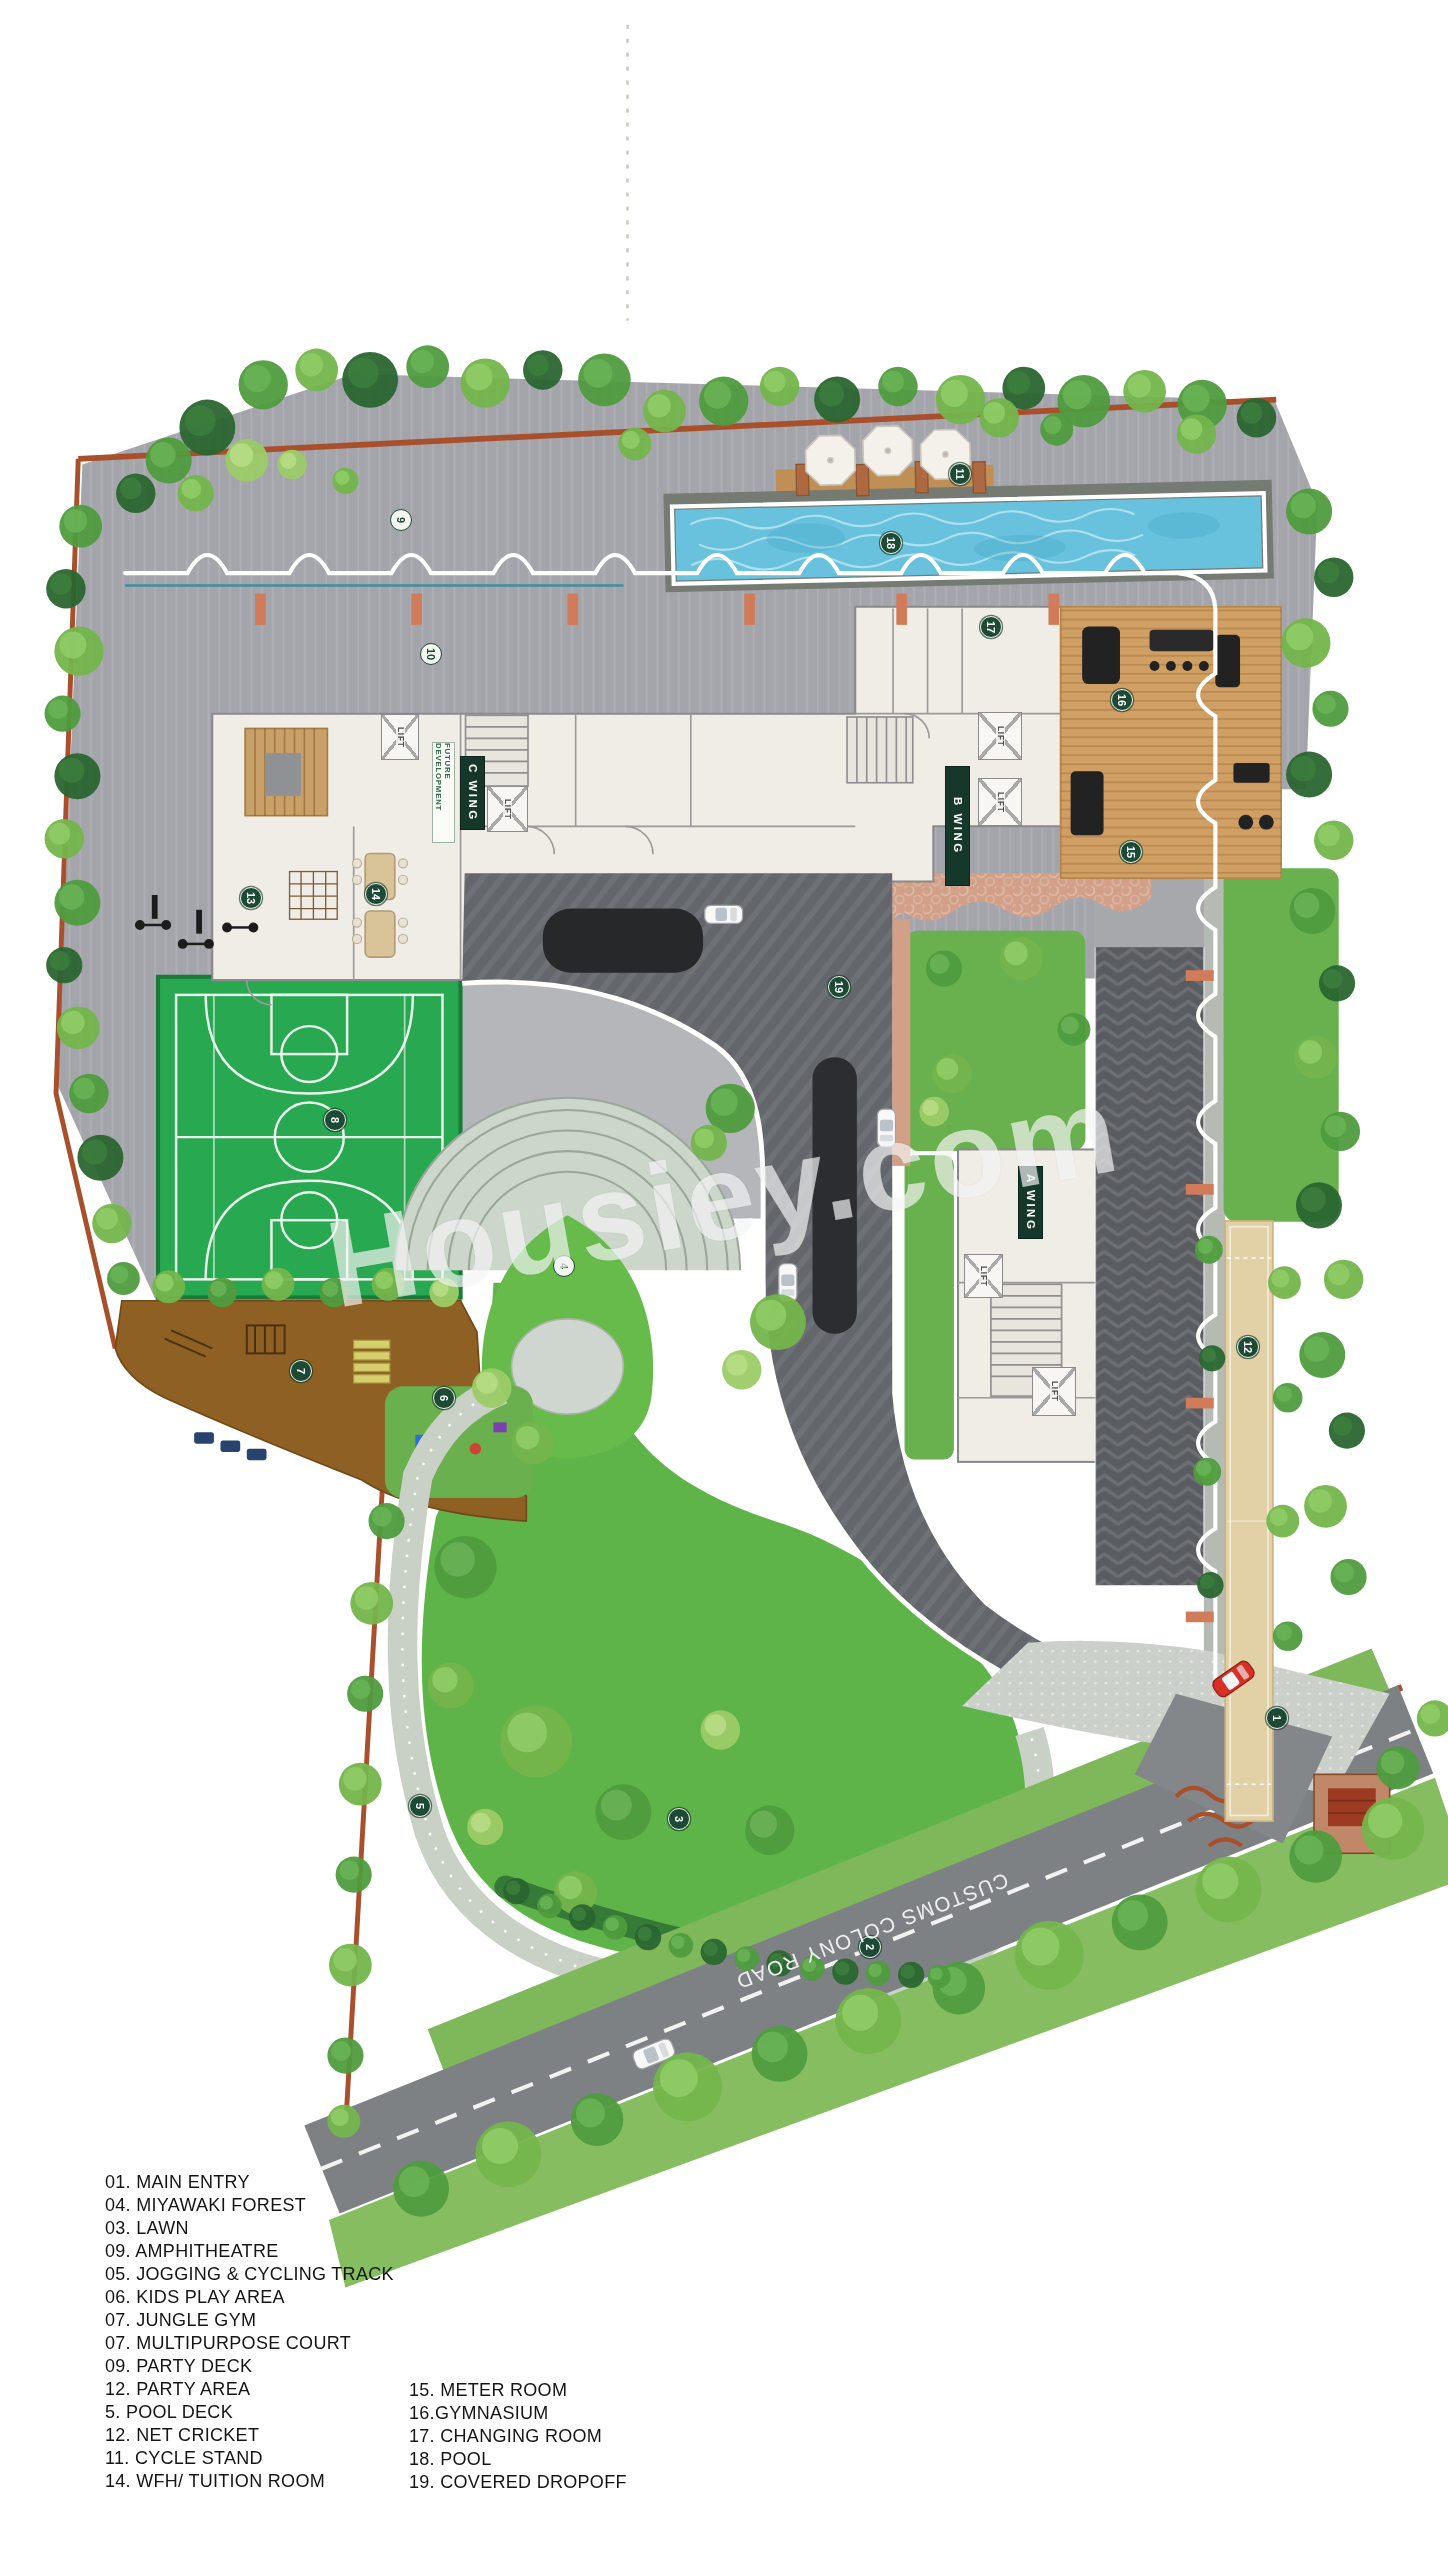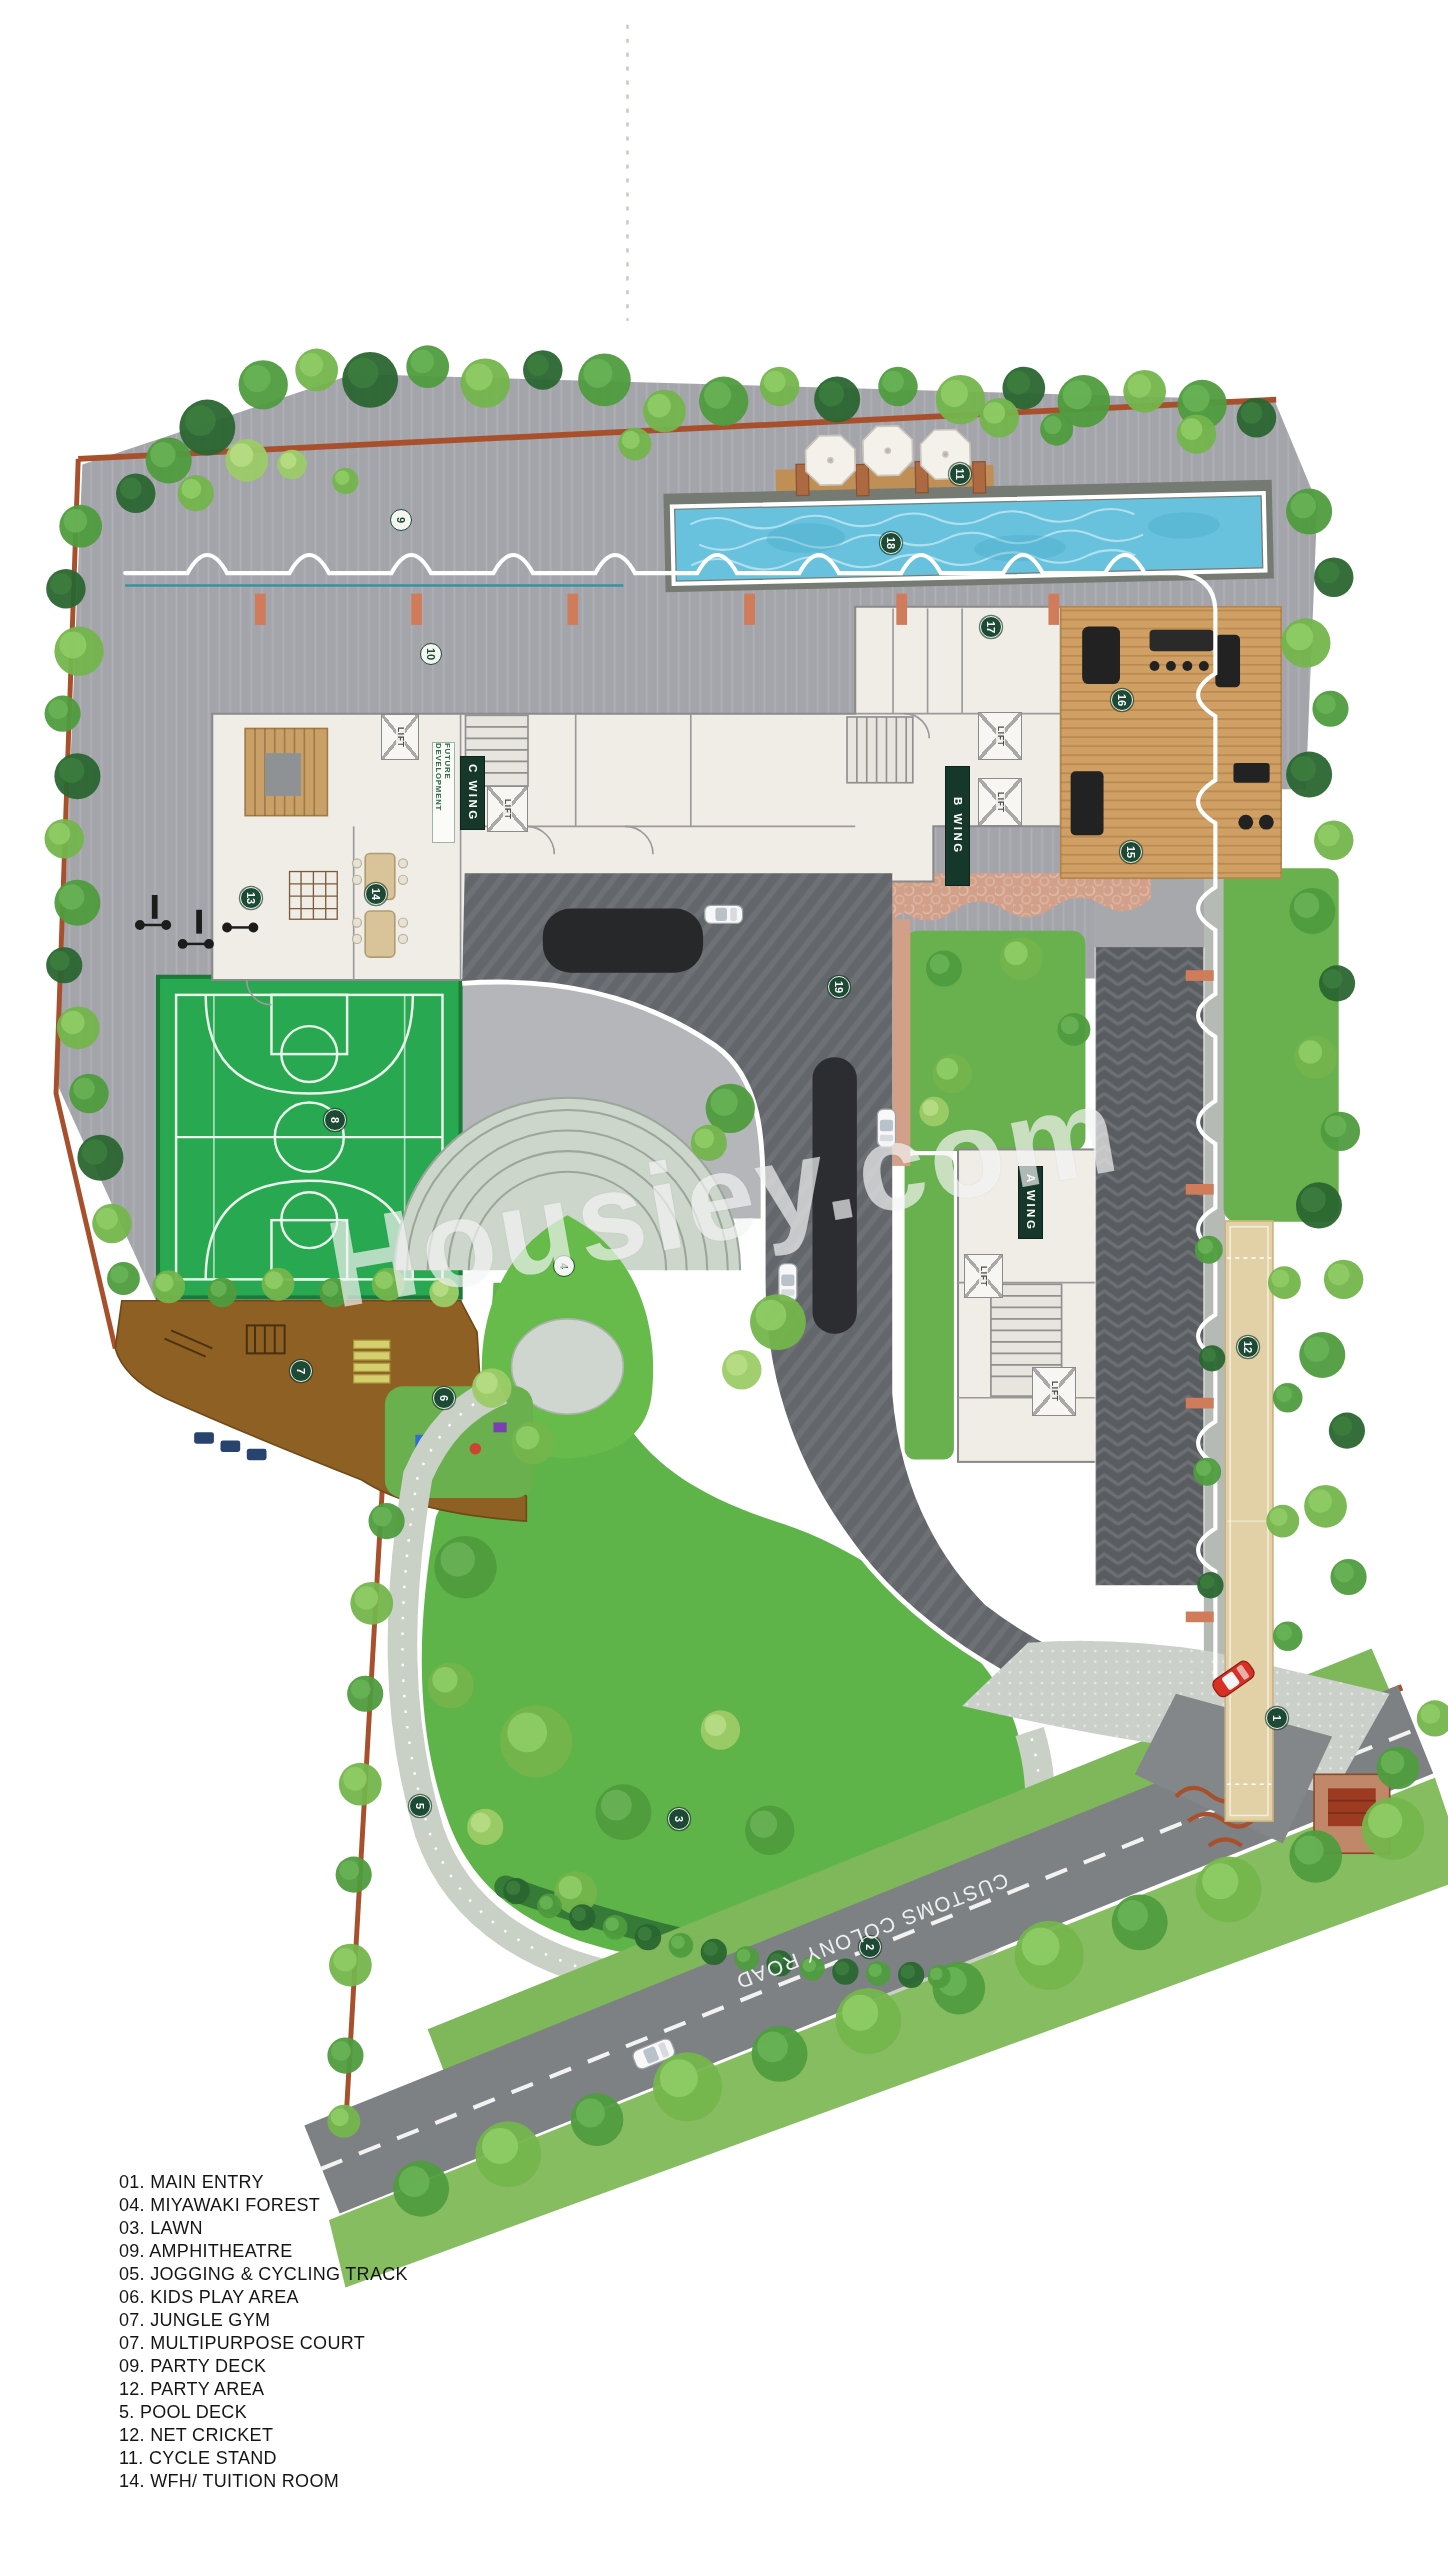--- a/index.html
+++ b/index.html
@@ -31,21 +31,21 @@
   #watermark{position:absolute;left:140px;top:1126px;width:1168px;text-align:center;
     transform:rotate(-10deg);font-size:123px;font-weight:700;letter-spacing:4.1px;
     color:rgba(255,255,255,0.63);text-shadow:0 0 1.6px rgba(120,130,125,0.18);pointer-events:none;}
 
   #road-label{position:absolute;left:872px;top:1931px;transform:translate(-50%,-50%) rotate(159deg);
     color:#eef0ef;font-size:20.6px;font-weight:500;letter-spacing:1.6px;white-space:nowrap;}
 
   .legend-col{position:absolute;display:flex;flex-direction:column;color:#151515;
     font-size:18px;font-weight:400;letter-spacing:0.3px;}
   .legend-item{height:23px;line-height:23px;white-space:nowrap;}
-  #legend-col1{left:119px;top:2171px;justify-content:center;}
+  #legend-col1{left:105px;top:2171px;justify-content:center;}
   #legend-col2{left:409px;top:2379px;}
 </style>
 </head>
 <body>
 
 <div id="stage">
 
 <svg id="plan" viewBox="0 0 1762 3133" xmlns="http://www.w3.org/2000/svg">
   <defs>
     <pattern id="pl" width="13" height="13" patternUnits="userSpaceOnUse">
@@ -787,15 +787,22 @@
       <div class="legend-item">06. KIDS PLAY AREA</div>
       <div class="legend-item">07. JUNGLE GYM</div>
       <div class="legend-item">07. MULTIPURPOSE COURT</div>
       <div class="legend-item">09. PARTY DECK</div>
       <div class="legend-item">12. PARTY AREA</div>
       <div class="legend-item">5. POOL DECK</div>
       <div class="legend-item">12. NET CRICKET</div>
       <div class="legend-item">11. CYCLE STAND</div>
       <div class="legend-item">14. WFH/ TUITION ROOM</div>
     </div>
+<div class="legend-col" id="legend-col2">
+      <div class="legend-item">15. METER ROOM</div>
+      <div class="legend-item">16.GYMNASIUM</div>
+      <div class="legend-item">17. CHANGING ROOM</div>
+      <div class="legend-item">18. POOL</div>
+      <div class="legend-item">19. COVERED DROPOFF</div>
+    </div>
 
 </div>
 
 
 </body></html>

